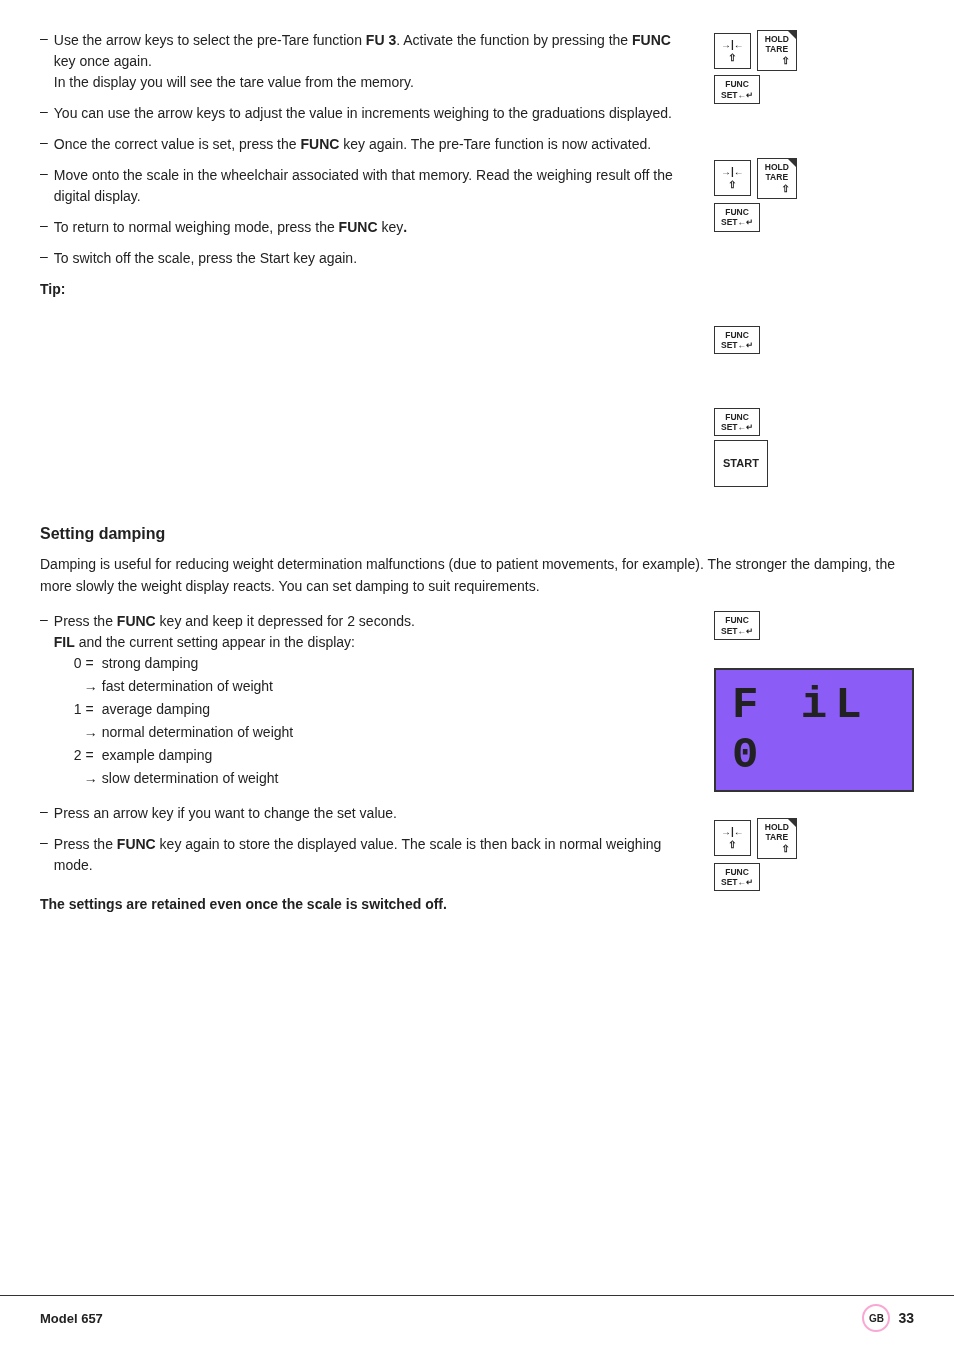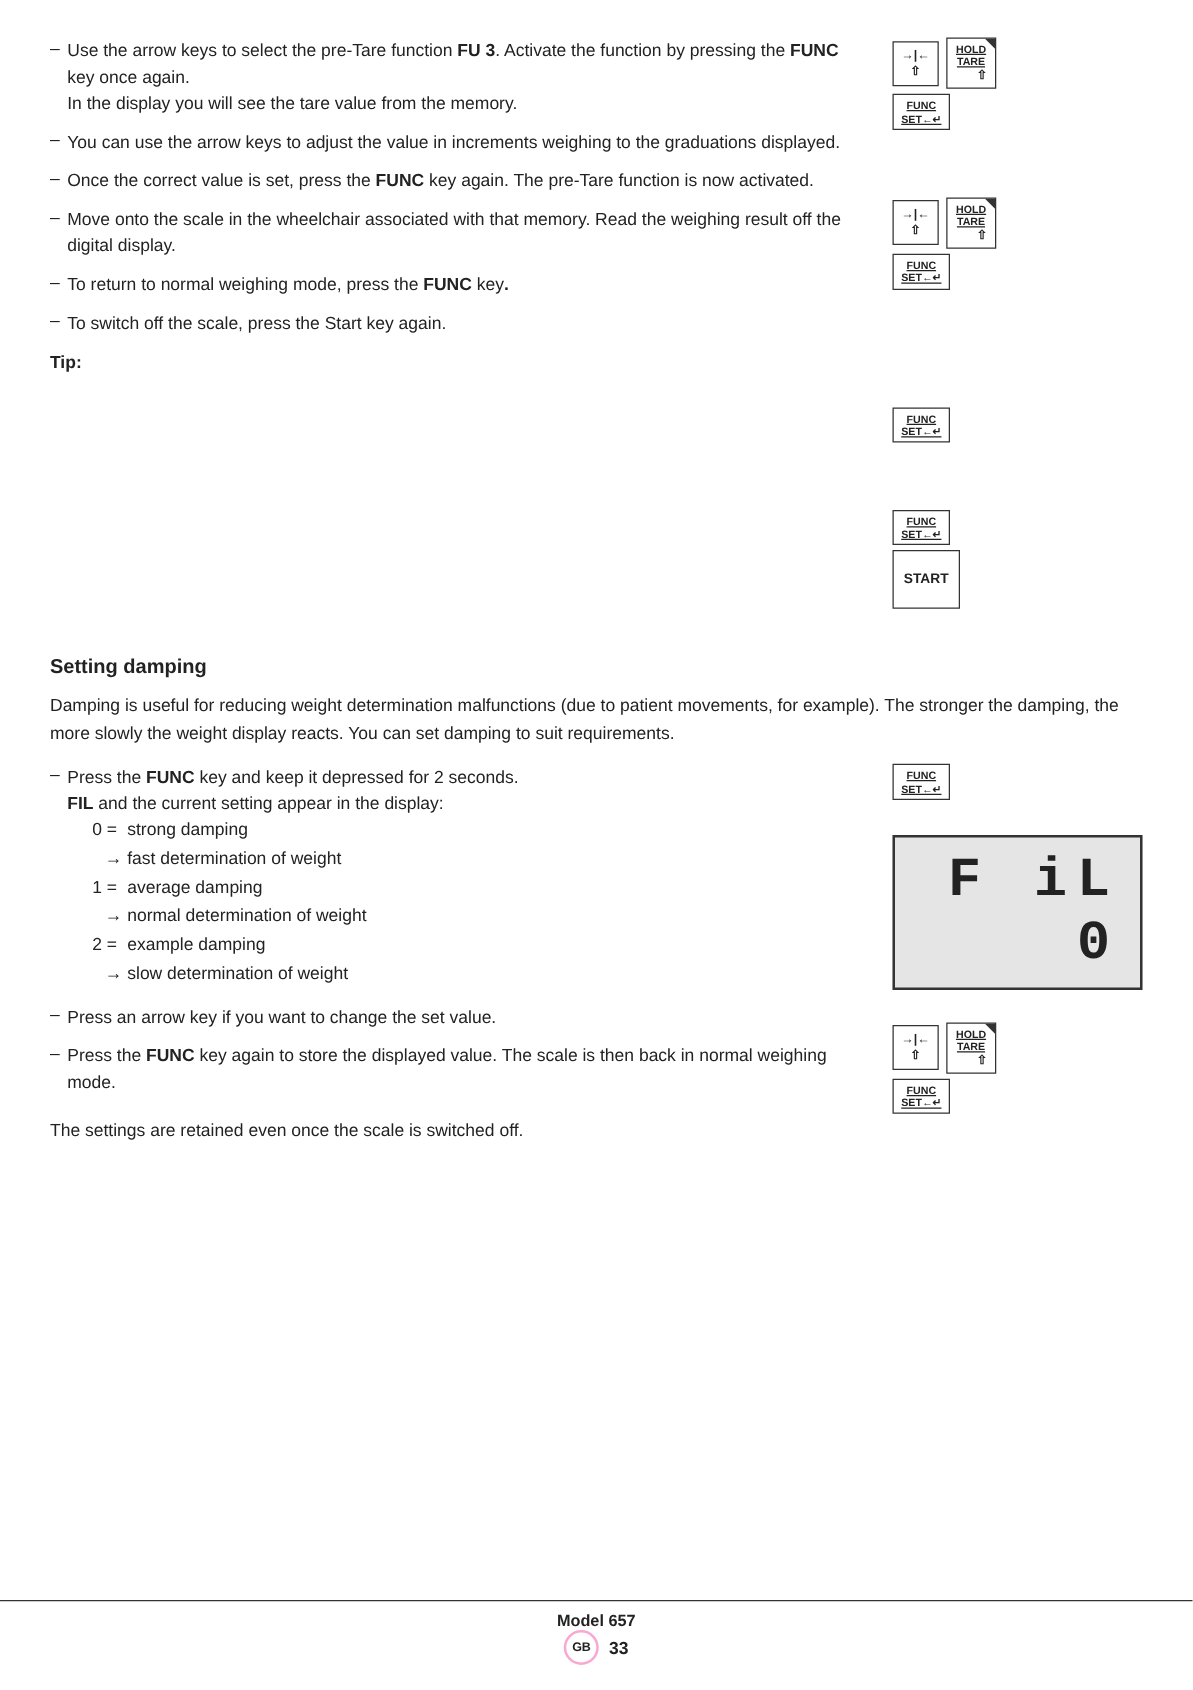--- a/index.html
+++ b/index.html
@@ -113,23 +113,23 @@
       text-align: center;
     }
     
     .display-box {
       border: 2px solid #333;
       padding: 10px 16px;
       font-size: 44px;
       font-family: 'Courier New', monospace;
       font-weight: bold;
       letter-spacing: 8px;
-      background: #e5e5e5;
+      background: #8b5cf6;
       min-width: 160px;
-      text-align: right;
+      text-align: left;
       margin: 8px 0;
     }
     
     .sub-list {
       margin-left: 20px;
       margin-bottom: 4px;
     }
     .sub-item {
       display: flex;
       flex-direction: row;
@@ -148,21 +148,21 @@
     .arrow-sym {
       margin-right: 4px;
     }
     
     .footer {
       position: absolute;
       bottom: 20px;
       left: 0;
       right: 0;
       display: flex;
-      flex-direction: column;
+      flex-direction: row;
       justify-content: space-between;
       align-items: center;
       padding: 0 40px;
       border-top: 1.5px solid #333;
       padding-top: 8px;
     }
     .footer-model {
       font-weight: bold;
       font-size: 13px;
     }
@@ -196,24 +196,23 @@
       top: 0; right: 0;
       width: 0; height: 0;
       border-style: solid;
       border-width: 0 8px 8px 0;
       border-color: transparent #333 transparent transparent;
     }
     
     .key-two-line {
       line-height: 1.2;
       font-size: 8.5px;
-      text-decoration: underline;
     }
     .bottom-note {
-      font-weight: normal;
+      font-weight: bold;
       margin-top: 20px;
       margin-bottom: 60px;
     }
     .damping-content {
       display: flex;
       flex-direction: row;
       gap: 0;
     }
     .damping-left {
       flex: 1;

